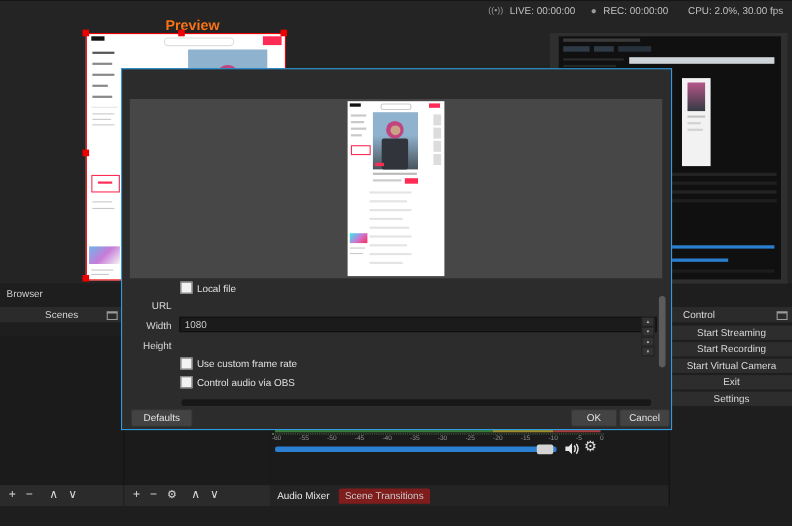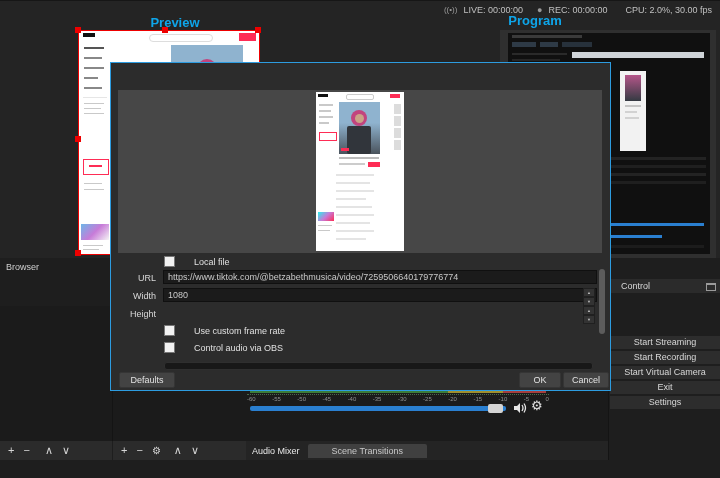--- a/index.html
+++ b/index.html
@@ -5,21 +5,21 @@
   html,body{margin:0;padding:0;background:#111;}
   #app{position:relative;width:720px;height:478px;background:#1e1e1e;
        font-family:"Liberation Sans",sans-serif;overflow:hidden;color:#dcdcdc;}
   .abs{position:absolute;}
   
   #menubar{left:0;top:0;width:720px;height:14px;background:#232323;border-bottom:1px solid #141414;
            display:flex;align-items:center;}
   .menu-item{font-size:9px;color:#e0e0e0;padding:0 8px;line-height:14px;}
   
   #top-section{left:0;top:15px;width:720px;height:243px;background:#242424;}
-  .pane-label{font-size:13px;font-weight:bold;color:#0ea5e9;text-align:center;}
+  .pane-label{font-size:13px;font-weight:bold;color:#f97316;text-align:center;}
   
   #preview-page{left:78px;top:30px;width:180px;height:223px;background:#fff;border:1px solid #e00;overflow:hidden;}
   .handle{width:6px;height:6px;background:#e00;z-index:5;}
   .tline{position:absolute;background:#c9c9c9;height:2px;}
   
   #program-panel{left:500px;top:30px;width:216px;height:228px;background:#2f2f2f;}
   #program-shot{left:508px;top:33px;width:202px;height:221px;background:#101010;overflow:hidden;}
   
   .dock-header{background:#2b2b2b;font-size:9px;color:#d8d8d8;line-height:14px;}
   .dock-icon{position:absolute;right:5px;top:4px;width:8px;height:5px;border:1px solid #9a9a9a;border-top-width:2px;}
@@ -35,39 +35,38 @@
   #dialog-title{font-size:9.5px;color:#000;margin-left:6px;}
   #obs-logo{width:12px;height:12px;border-radius:50%;background:#000;margin-left:7px;position:relative;}
   #obs-logo span{position:absolute;left:2px;top:2px;width:5px;height:5px;border-radius:50%;background:#fff;}
   #dialog-close{margin-left:auto;width:28px;text-align:center;font-size:12px;color:#333;line-height:21px;}
   #dlg-preview{left:7px;top:27px;width:484px;height:163px;background:#474747;}
   #dlg-thumb{left:205px;top:29px;width:88px;height:159px;background:#fff;overflow:hidden;}
   .fld-label{font-size:9px;color:#d8d8d8;text-align:right;width:45px;}
   .fld-input{background:#1b1b1b;border:1px solid #101010;color:#c9c9c9;font-size:9px;
              font-family:"Liberation Sans",sans-serif;padding:0 4px;height:12px;line-height:12px;}
   .checkbox{width:9px;height:9px;background:#f2f2f2;border:1px solid #777;}
-  .cb-label{font-size:9px;color:#e0e0e0;margin-left:15px;}
+  .cb-label{font-size:9px;color:#e0e0e0;}
   .spinner{width:12px;height:14px;display:flex;flex-direction:column;}
   .spinner div{flex:1;background:#333;color:#bdbdbd;font-size:4px;text-align:center;line-height:7px;border:1px solid #202020;}
   .dlg-btn{background:#434343;border:1px solid #353535;border-radius:2px;font-size:9px;color:#e2e2e2;
            text-align:center;line-height:14px;height:14px;}
   
   #statusbar{left:0;top:460px;width:720px;height:18px;background:#242424;border-top:1px solid #161616;
              display:flex;align-items:center;justify-content:flex-end;gap:6px;padding-right:8px;box-sizing:border-box;
              font-size:9px;color:#c0c0c0;}
 </style>
 </head>
 <body>
 
 <div id="app">
 
 
   <div id="top-section" class="abs">
     <div class="abs pane-label" style="left:0;top:0;width:350px;">Preview</div>
-    <div class="abs pane-label" style="left:355px;top:-2px;width:360px;">Program</div>
   </div>
 
   <div id="program-panel" class="abs"></div>
   <div id="program-shot" class="abs">
     <div class="abs" style="left:4px;top:2px;width:70px;height:3px;background:#3a3a3a;"></div>
     <div class="abs" style="left:4px;top:9px;width:24px;height:5px;background:#2e3a46;"></div>
     <div class="abs" style="left:32px;top:9px;width:18px;height:5px;background:#2e3a46;"></div>
     <div class="abs" style="left:54px;top:9px;width:30px;height:5px;background:#27313b;"></div>
     <div class="abs" style="left:64px;top:19px;width:132px;height:6px;background:#cfd4d8;"></div>
     <div class="abs" style="left:4px;top:20px;width:55px;height:2px;background:#2a2a2a;"></div>
@@ -117,20 +116,24 @@
     <span class="tline" style="left:4px;top:218px;width:16px;height:1px;"></span>
   </div>
   <div class="abs handle" style="left:75px;top:27px;"></div>
   <div class="abs handle" style="left:162px;top:27px;"></div>
   <div class="abs handle" style="left:255px;top:27px;"></div>
   <div class="abs handle" style="left:75px;top:136px;"></div>
   <div class="abs handle" style="left:75px;top:250px;"></div>
 
   <div class="abs" style="left:0;top:258px;width:112px;height:183px;background:#1e1e1e;border-right:1px solid #141414;">
     <div class="abs" style="left:6px;top:4px;font-size:9px;color:#cfcfcf;">Browser</div>
+    <div class="abs dock-header" style="left:0;top:21px;width:112px;height:14px;text-align:center;">
+      <span>Scenes</span>
+      <span class="dock-icon"></span>
+    </div>
     <div class="abs" style="left:0;top:48px;width:112px;height:135px;background:#1b1b1b;"></div>
   </div>
   <div class="abs toolbar" style="left:0;top:441px;width:112px;height:19px;box-sizing:border-box;">
     <span class="tb-icon">+</span>
     <span class="tb-icon">−</span>
     <span class="tb-icon" style="margin-left:6px;">∧</span>
     <span class="tb-icon">∨</span>
   </div>
 
   <div class="abs" style="left:113px;top:390px;width:133px;height:51px;background:#1b1b1b;border-right:1px solid #141414;"></div>
@@ -166,29 +169,29 @@
     <div class="abs" style="left:4px;top:16px;width:256px;height:5px;border-radius:2px;background:#2a7fd0;"></div>
     <div class="abs" style="left:242px;top:14px;width:15px;height:9px;border-radius:2px;background:#d4d4d4;"></div>
     <svg class="abs" style="left:267px;top:11px;" width="14" height="14" viewBox="0 0 14 14">
       <polygon points="1,5 4,5 7,2 7,12 4,9 1,9" fill="#e6e6e6"></polygon>
       <path d="M9 4 q2 3 0 6 M11 2.5 q3 4.5 0 9" stroke="#e6e6e6" stroke-width="1.3" fill="none"></path>
     </svg>
     <span class="abs" style="left:285px;top:8px;font-size:13px;color:#e0e0e0;">⚙</span>
   </div>
   <div class="abs" style="left:246px;top:441px;width:362px;height:19px;background:#242424;display:flex;align-items:center;gap:8px;padding-left:6px;box-sizing:border-box;">
     <span style="font-size:9px;color:#e8e8e8;">Audio Mixer</span>
-    <span style="font-size:9px;color:#c8c8c8;background:#404040;padding:2px 24px;border-radius:2px 2px 0 0;">Scene Transitions</span>
+    <span style="font-size:9px;color:#c8c8c8;background:#7f1d1d;padding:2px 6px;border-radius:2px 2px 0 0;">Scene Transitions</span>
   </div>
 
   <div class="abs" style="left:608px;top:258px;width:112px;height:202px;background:#1e1e1e;border-left:1px solid #141414;">
     <div class="dock-header abs" style="left:0;top:21px;width:112px;height:14px;padding-left:12px;box-sizing:border-box;position:relative;">
       <span>Control</span>
       <span class="dock-icon"></span>
     </div>
-    <div style="position:absolute;left:0;top:38px;width:112px;margin-top:40px;">
+    <div style="position:absolute;left:0;top:38px;width:112px;">
       <div class="cbtn">Start Streaming</div>
       <div class="cbtn">Start Recording</div>
       <div class="cbtn">Start Virtual Camera</div>
       <div class="cbtn">Exit</div>
       <div class="cbtn">Settings</div>
     </div>
   </div>
 
   <div id="statusbar">
     <span style="color:#9a9a9a;font-size:8px;">((•))</span>
@@ -236,21 +239,20 @@
       <span class="tline" style="left:20px;top:138px;width:38px;height:2px;background:#e4e4e4;"></span>
       <span class="tline" style="left:20px;top:146px;width:30px;height:2px;background:#e4e4e4;"></span>
     </div>
 
     <div class="abs" style="left:488px;top:206px;width:6px;height:65px;border-radius:3px;background:#5c5c5c;"></div>
 
     <div class="abs checkbox" style="left:53px;top:193px;"></div>
     <span class="abs cb-label" style="left:68px;top:194px;">Local file</span>
 
     <span class="abs fld-label" style="left:0;top:210px;">URL</span>
-    <div class="abs fld-input" style="left:52px;top:207px;width:424px;">https://www.tiktok.com/@betzabethmusica/video/7259506640179776774</div>
 
     <span class="abs fld-label" style="left:0;top:228px;">Width</span>
     <div class="abs fld-input" style="left:52px;top:225px;width:424px;">1080</div>
     <div class="abs spinner" style="left:472px;top:225px;">
       <div>▲</div>
       <div>▼</div>
     </div>
 
     <span class="abs fld-label" style="left:0;top:246px;">Height</span>
     <div class="abs spinner" style="left:472px;top:243px;">

